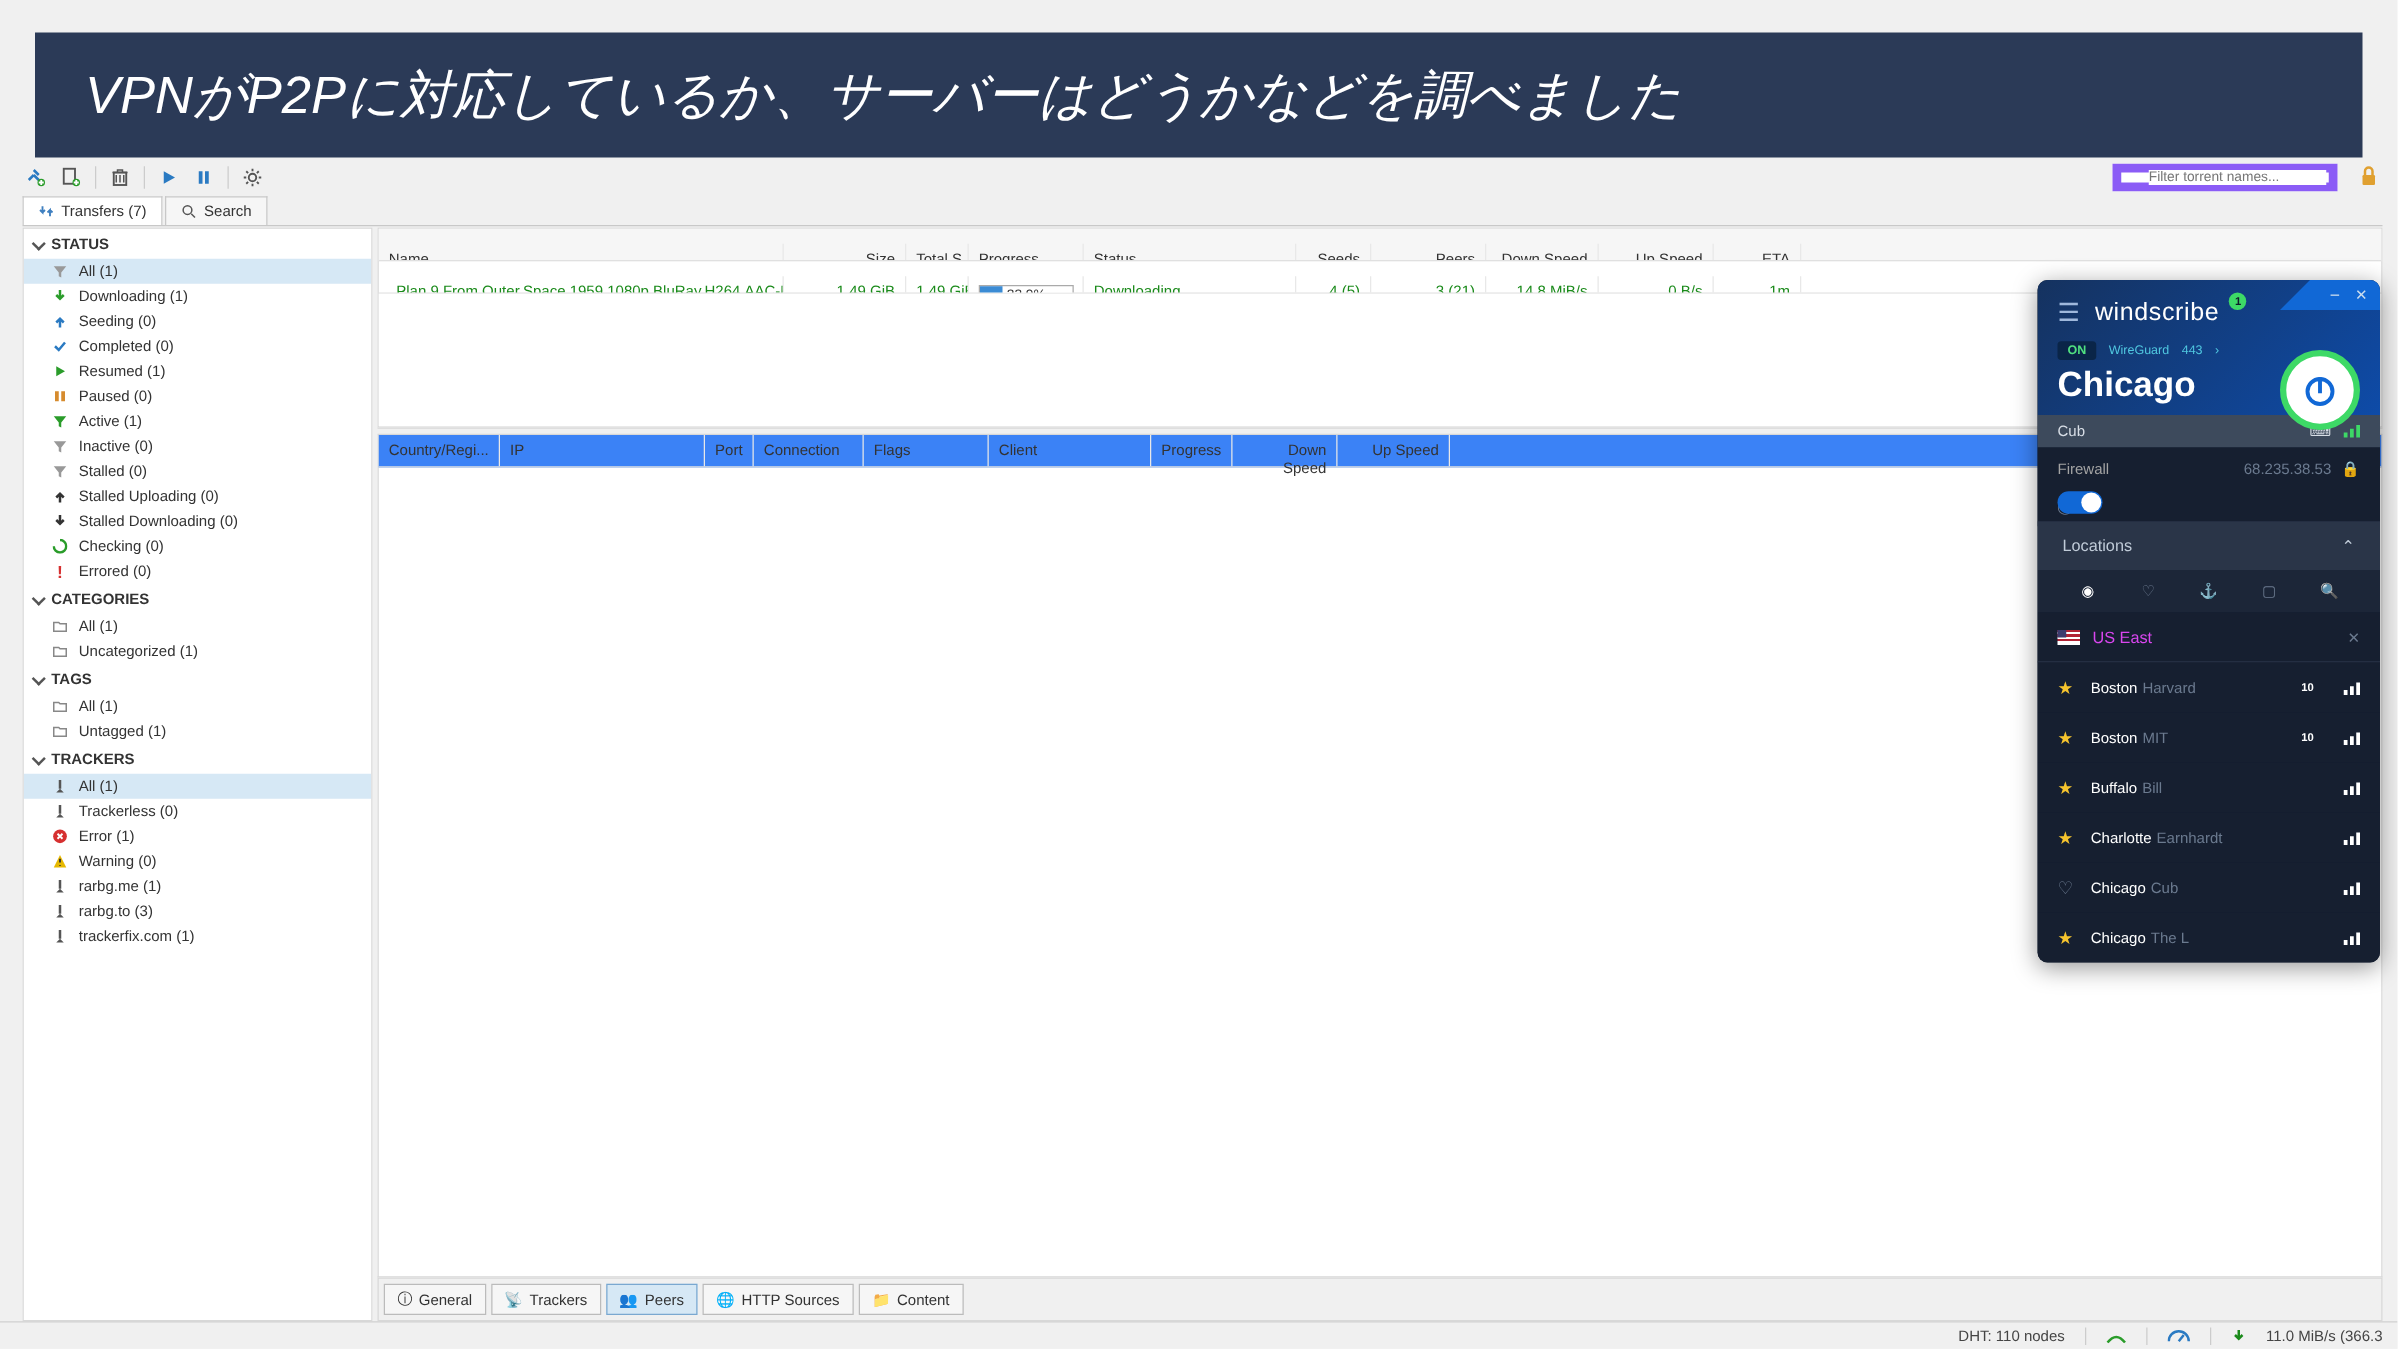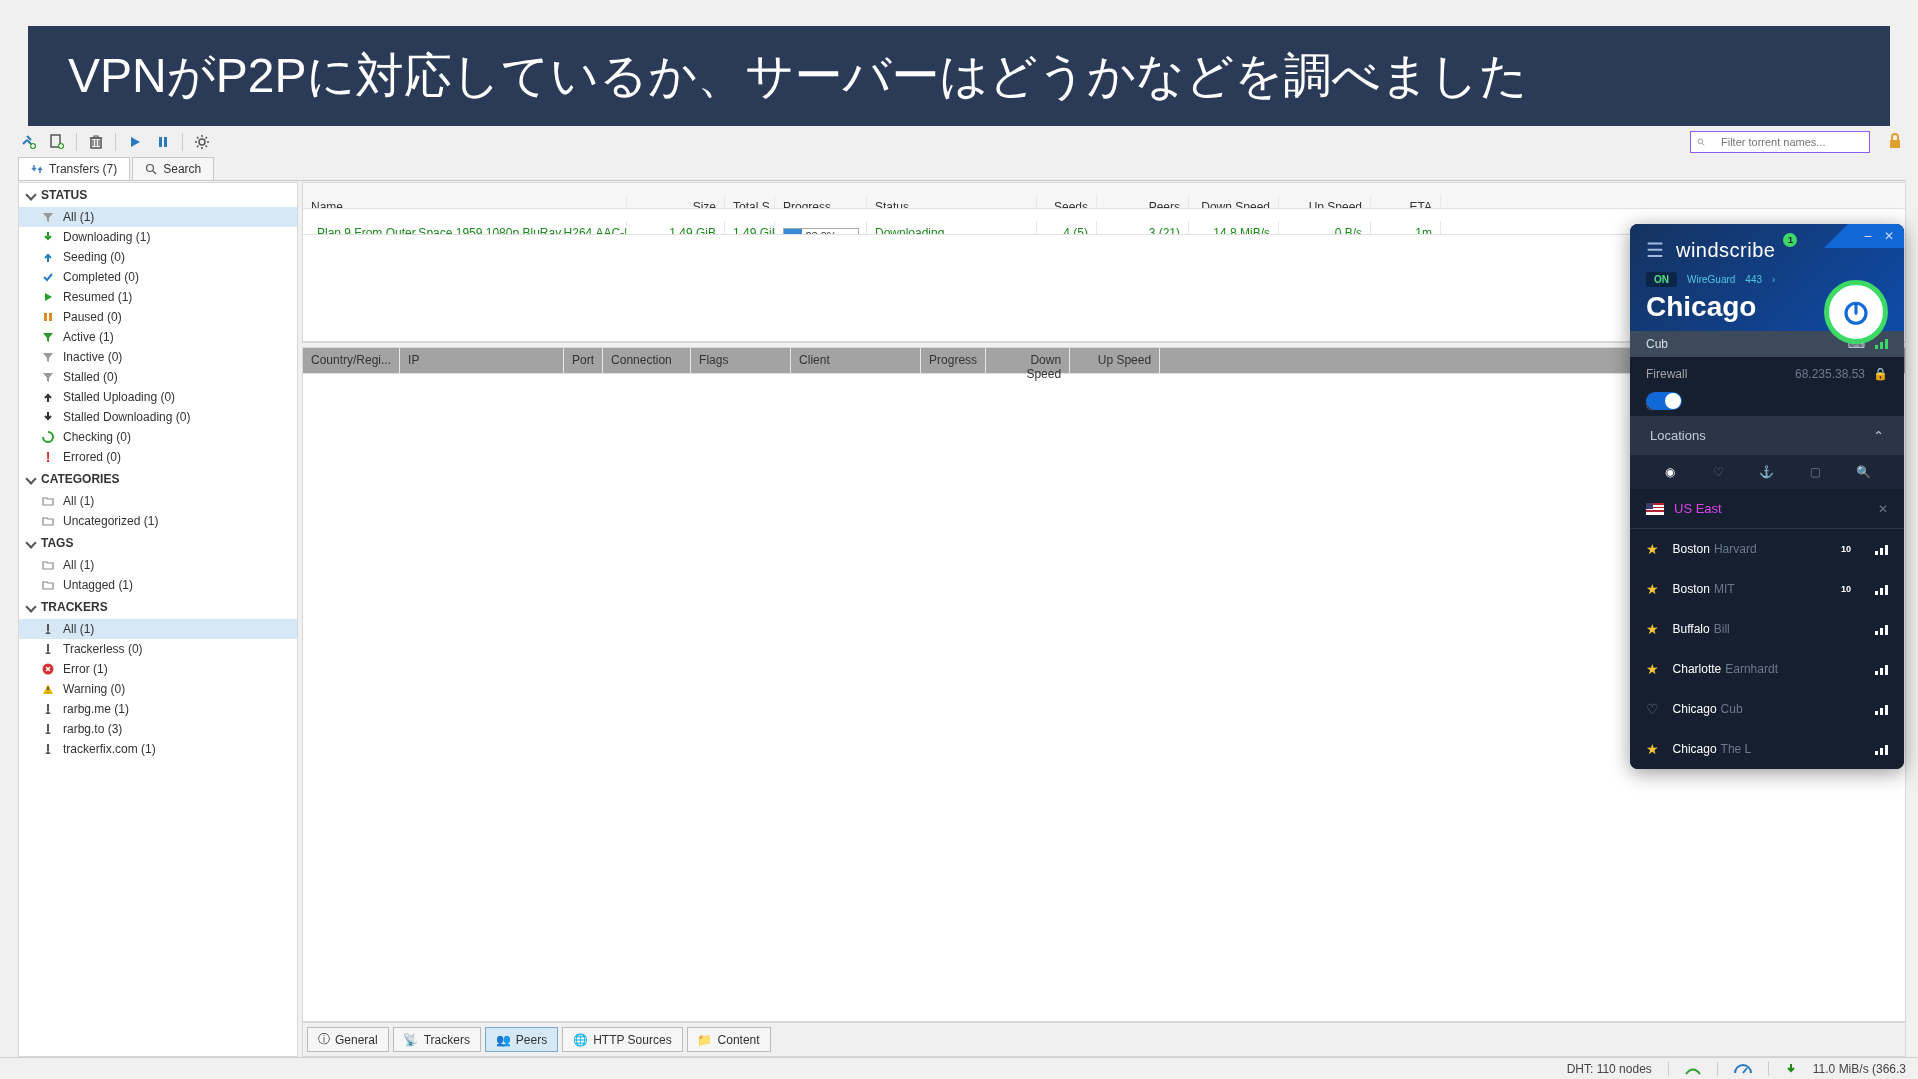--- a/index.html
+++ b/index.html
@@ -1,23 +1,23 @@
 <!DOCTYPE html>
 <html><head>
 <meta charset="utf-8">
 <style>
 * { margin: 0; padding: 0; box-sizing: border-box; font-family: "Segoe UI", Tahoma, Arial, sans-serif; }
 body { background: #f0f0f0; width: 1918px; height: 1079px; overflow: hidden; position: relative; font-size: 12px; color: #333; }
 
-.banner { position: absolute; top: 26px; left: 28px; right: 28px; height: 100px; background: #2b3a57; color: #fff; display: flex; align-items: center; padding: 0 40px; font-size: 48px; z-index: 10; }
+.banner { position: absolute; top: 26px; left: 28px; right: 28px; height: 100px; background: #2b3a57; color: #fff; display: flex; align-items: center; padding: 0 40px; font-size: 42px; z-index: 10; font-style: italic; }
 
 .toolbar { position: absolute; top: 130px; left: 20px; right: 12px; height: 24px; display: flex; align-items: center; gap: 10px; }
 .tb-icon { width: 18px; height: 18px; display: flex; align-items: center; justify-content: center; color: #555; cursor: pointer; }
 .tb-divider { width: 1px; height: 18px; background: #ccc; }
-.filter-box { margin-left: auto; width: 180px; height: 22px; border: 1px solid #8b5cf6; background: #fff; display: flex; align-items: center; padding: 0 6px; gap: 16px; }
+.filter-box { margin-left: auto; width: 180px; height: 22px; border: 7px solid #8b5cf6; background: #fff; display: flex; align-items: center; padding: 0 6px; gap: 16px; }
 .filter-box input { border: none; outline: none; flex: 1; font-size: 11px; }
 .lock { width: 20px; height: 20px; margin-left: 6px; }
 
 .tabs-row { position: absolute; top: 157px; left: 18px; right: 12px; height: 24px; display: flex; align-items: flex-end; border-bottom: 1px solid #c8c8c8; }
 .tab { padding: 4px 12px; border: 1px solid #c8c8c8; border-bottom: none; background: #f6f6f6; margin-right: 2px; display: flex; align-items: center; gap: 6px; font-size: 12px; cursor: pointer; }
 .tab.active { background: #fff; }
 .tab-i { width: 12px; height: 12px; }
 
 .sidebar { position: absolute; top: 182px; left: 18px; width: 280px; bottom: 22px; background: #fff; border: 1px solid #d8d8d8; overflow-y: auto; }
 .sb-header { display: flex; align-items: center; gap: 6px; padding: 5px 8px; font-weight: bold; font-size: 12px; cursor: pointer; }
@@ -44,21 +44,21 @@
 
 .torrent-row { color: #1a8a1a; }
 .torrent-row .c-name { color: #1a8a1a; display: flex; gap: 6px; }
 .prog-bar { width: 76px; height: 15px; border: 1px solid #aaa; position: relative; background: #fff; margin: 2px 0; }
 .prog-fill { height: 100%; background: #3b8bd4; }
 .prog-text { position: absolute; inset: 0; display: flex; align-items: center; justify-content: center; font-size: 11px; color: #333; }
 
 .splitter { height: 6px; background: #f0f0f0; border-top: 1px solid #d8d8d8; border-bottom: 1px solid #d8d8d8; cursor: ns-resize; }
 
 .peers-pane { flex: 1; background: #fff; border: 1px solid #d8d8d8; border-top: none; }
-.peers-cols { display: flex; height: 26px; background: #a3a3a3; font-size: 12px; border-bottom: 1px solid #e0e0e0; }
+.peers-cols { display: flex; height: 26px; background: #3b82f6; font-size: 12px; border-bottom: 1px solid #e0e0e0; }
 .peers-cols > div { padding: 5px 8px; border-right: 1px solid #e8e8e8; }
 
 .bottom-tabs { display: flex; padding: 4px; gap: 4px; background: #f0f0f0; border: 1px solid #d8d8d8; }
 .btab { padding: 3px 10px; border: 1px solid #bbb; background: #f6f6f6; font-size: 12px; display: flex; align-items: center; gap: 5px; cursor: pointer; }
 .btab.active { background: #d6e8f5; border-color: #7aa8d0; }
 
 .statusbar { position: absolute; bottom: 0; left: 0; right: 0; height: 22px; background: #f0f0f0; border-top: 1px solid #d0d0d0; display: flex; align-items: center; justify-content: flex-end; padding: 0 12px; gap: 16px; font-size: 12px; color: #444; }
 .sb-sep { width: 1px; height: 14px; background: #ccc; }
 
 .vpn { position: absolute; top: 224px; right: 14px; width: 274px; background: #0f1a2c; color: #c0cbd8; border-radius: 8px; overflow: hidden; z-index: 20; box-shadow: 0 4px 20px rgba(0,0,0,0.4); }

